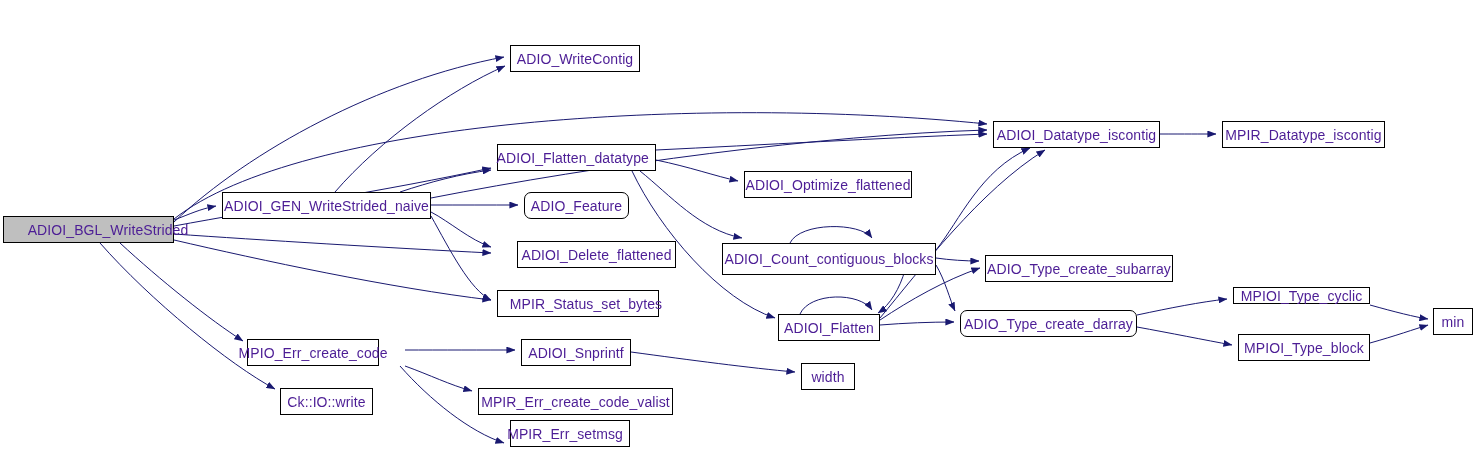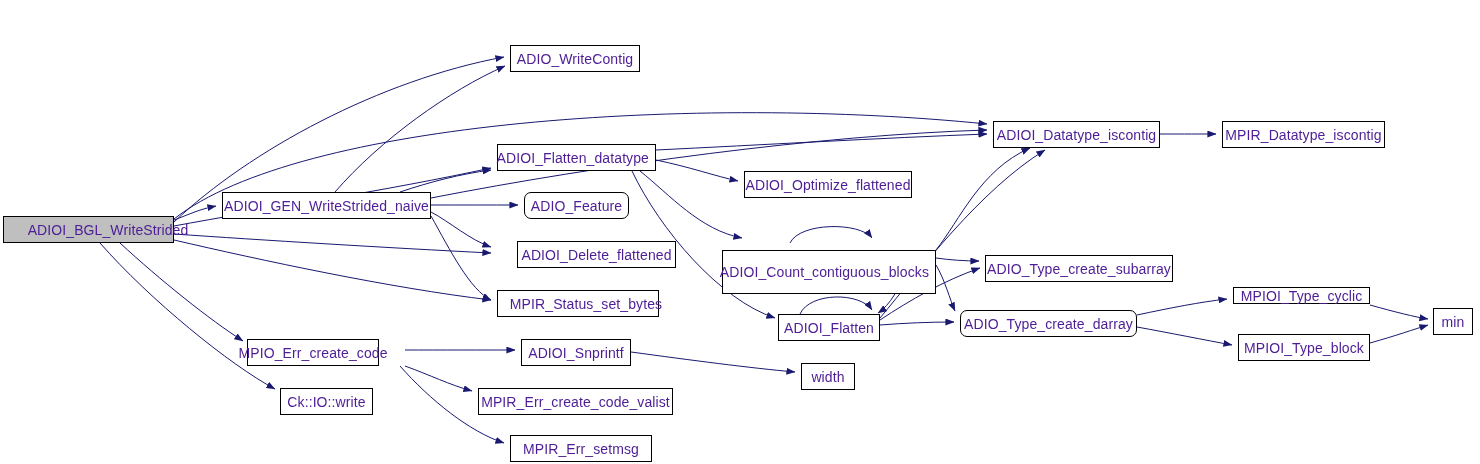--- a/index.html
+++ b/index.html
@@ -131,27 +131,27 @@
       </div>
       <div class="node" style="left: 280px; top: 388px; width: 93px; height: 27px; align-items: center;">
         <span class="node-label">Ck::IO::write</span>
       </div>
       <div class="node" style="left: 521px; top: 339px; width: 110px; height: 27px;">
         <span class="node-label">ADIOI_Snprintf</span>
       </div>
       <div class="node" style="left: 478px; top: 388px; width: 195px; height: 27px;">
         <span class="node-label">MPIR_Err_create_code_valist</span>
       </div>
-      <div class="node" style="left: 510px; top: 435px; width: 142px; height: 27px;">
+      <div class="node" style="left: 510px; top: 420px; width: 120px; height: 27px; justify-content: flex-end;">
         <span class="node-label">MPIR_Err_setmsg</span>
       </div>
       <div class="node" style="left: 744px; top: 171px; width: 168px; height: 27px;">
         <span class="node-label">ADIOI_Optimize_flattened</span>
       </div>
-      <div class="node" style="left: 722px; top: 250px; width: 214px; height: 44px; justify-content: flex-end;">
+      <div class="node" style="left: 722px; top: 243px; width: 214px; height: 32px;">
         <span class="node-label">ADIOI_Count_contiguous_blocks</span>
       </div>
       <div class="node" style="left: 778px; top: 314px; width: 102px; height: 27px;">
         <span class="node-label">ADIOI_Flatten</span>
       </div>
       <div class="node" style="left: 801px; top: 363px; width: 54px; height: 27px;">
         <span class="node-label">width</span>
       </div>
       <div class="node" style="left: 993px; top: 121px; width: 167px; height: 27px;">
         <span class="node-label">ADIOI_Datatype_iscontig</span>

